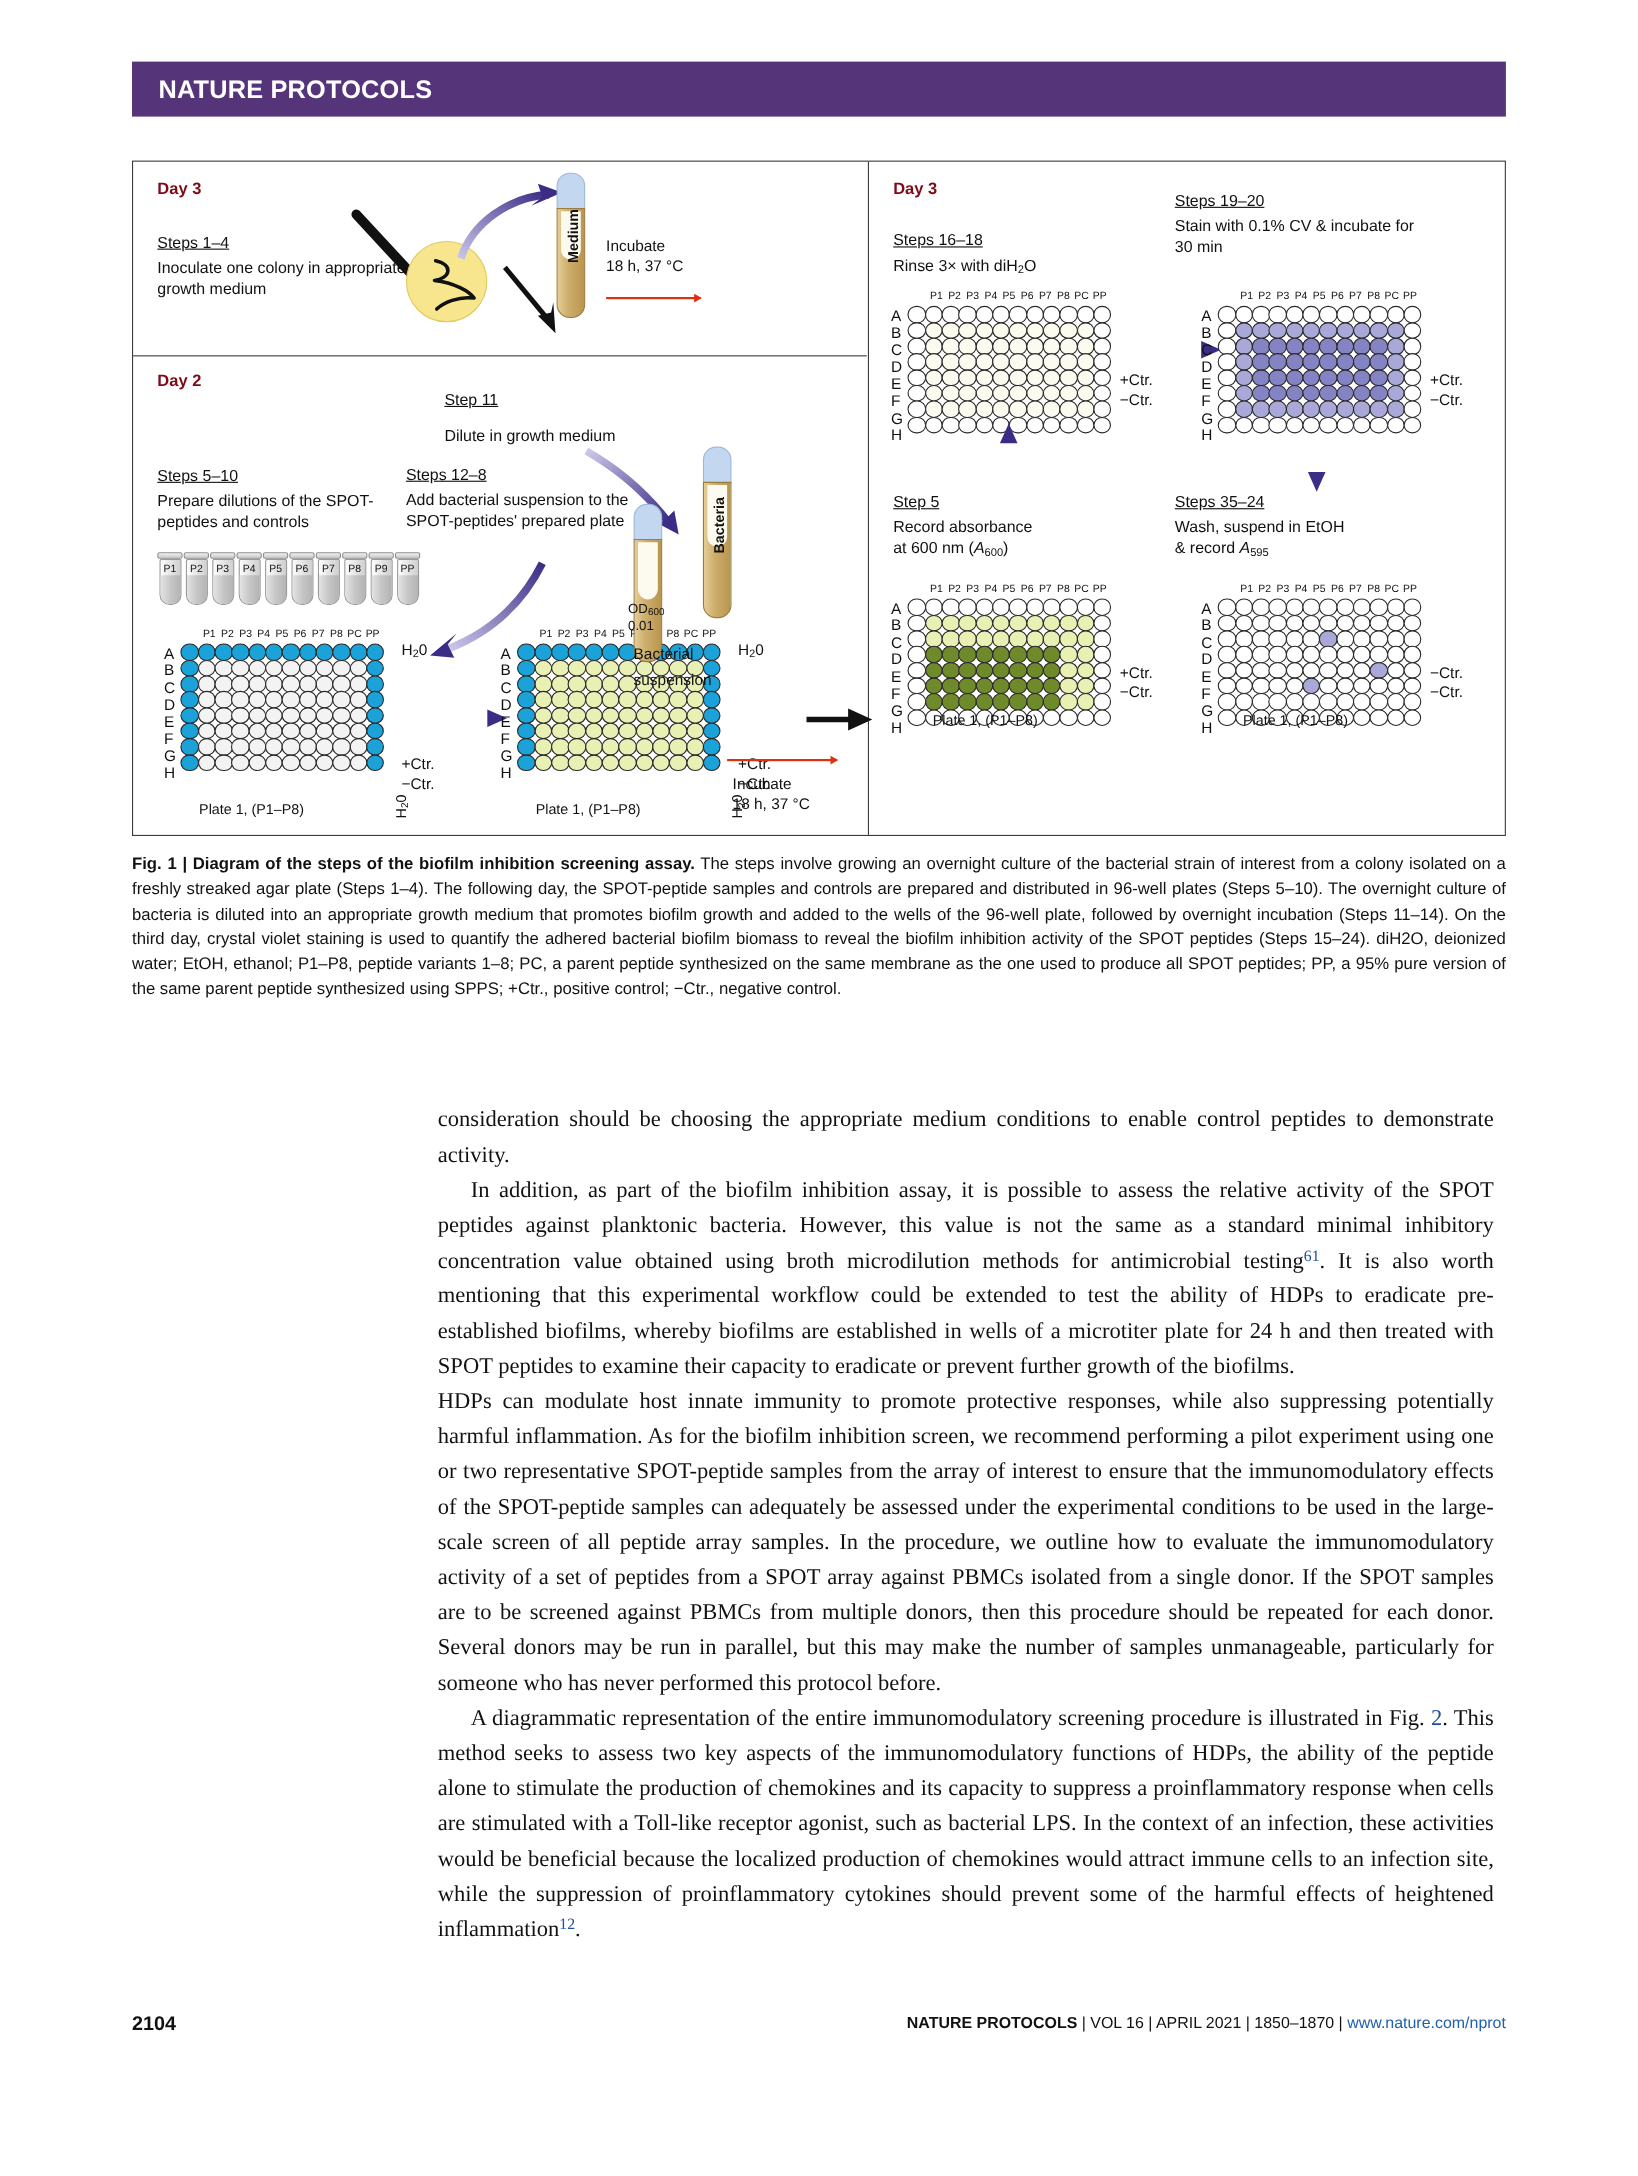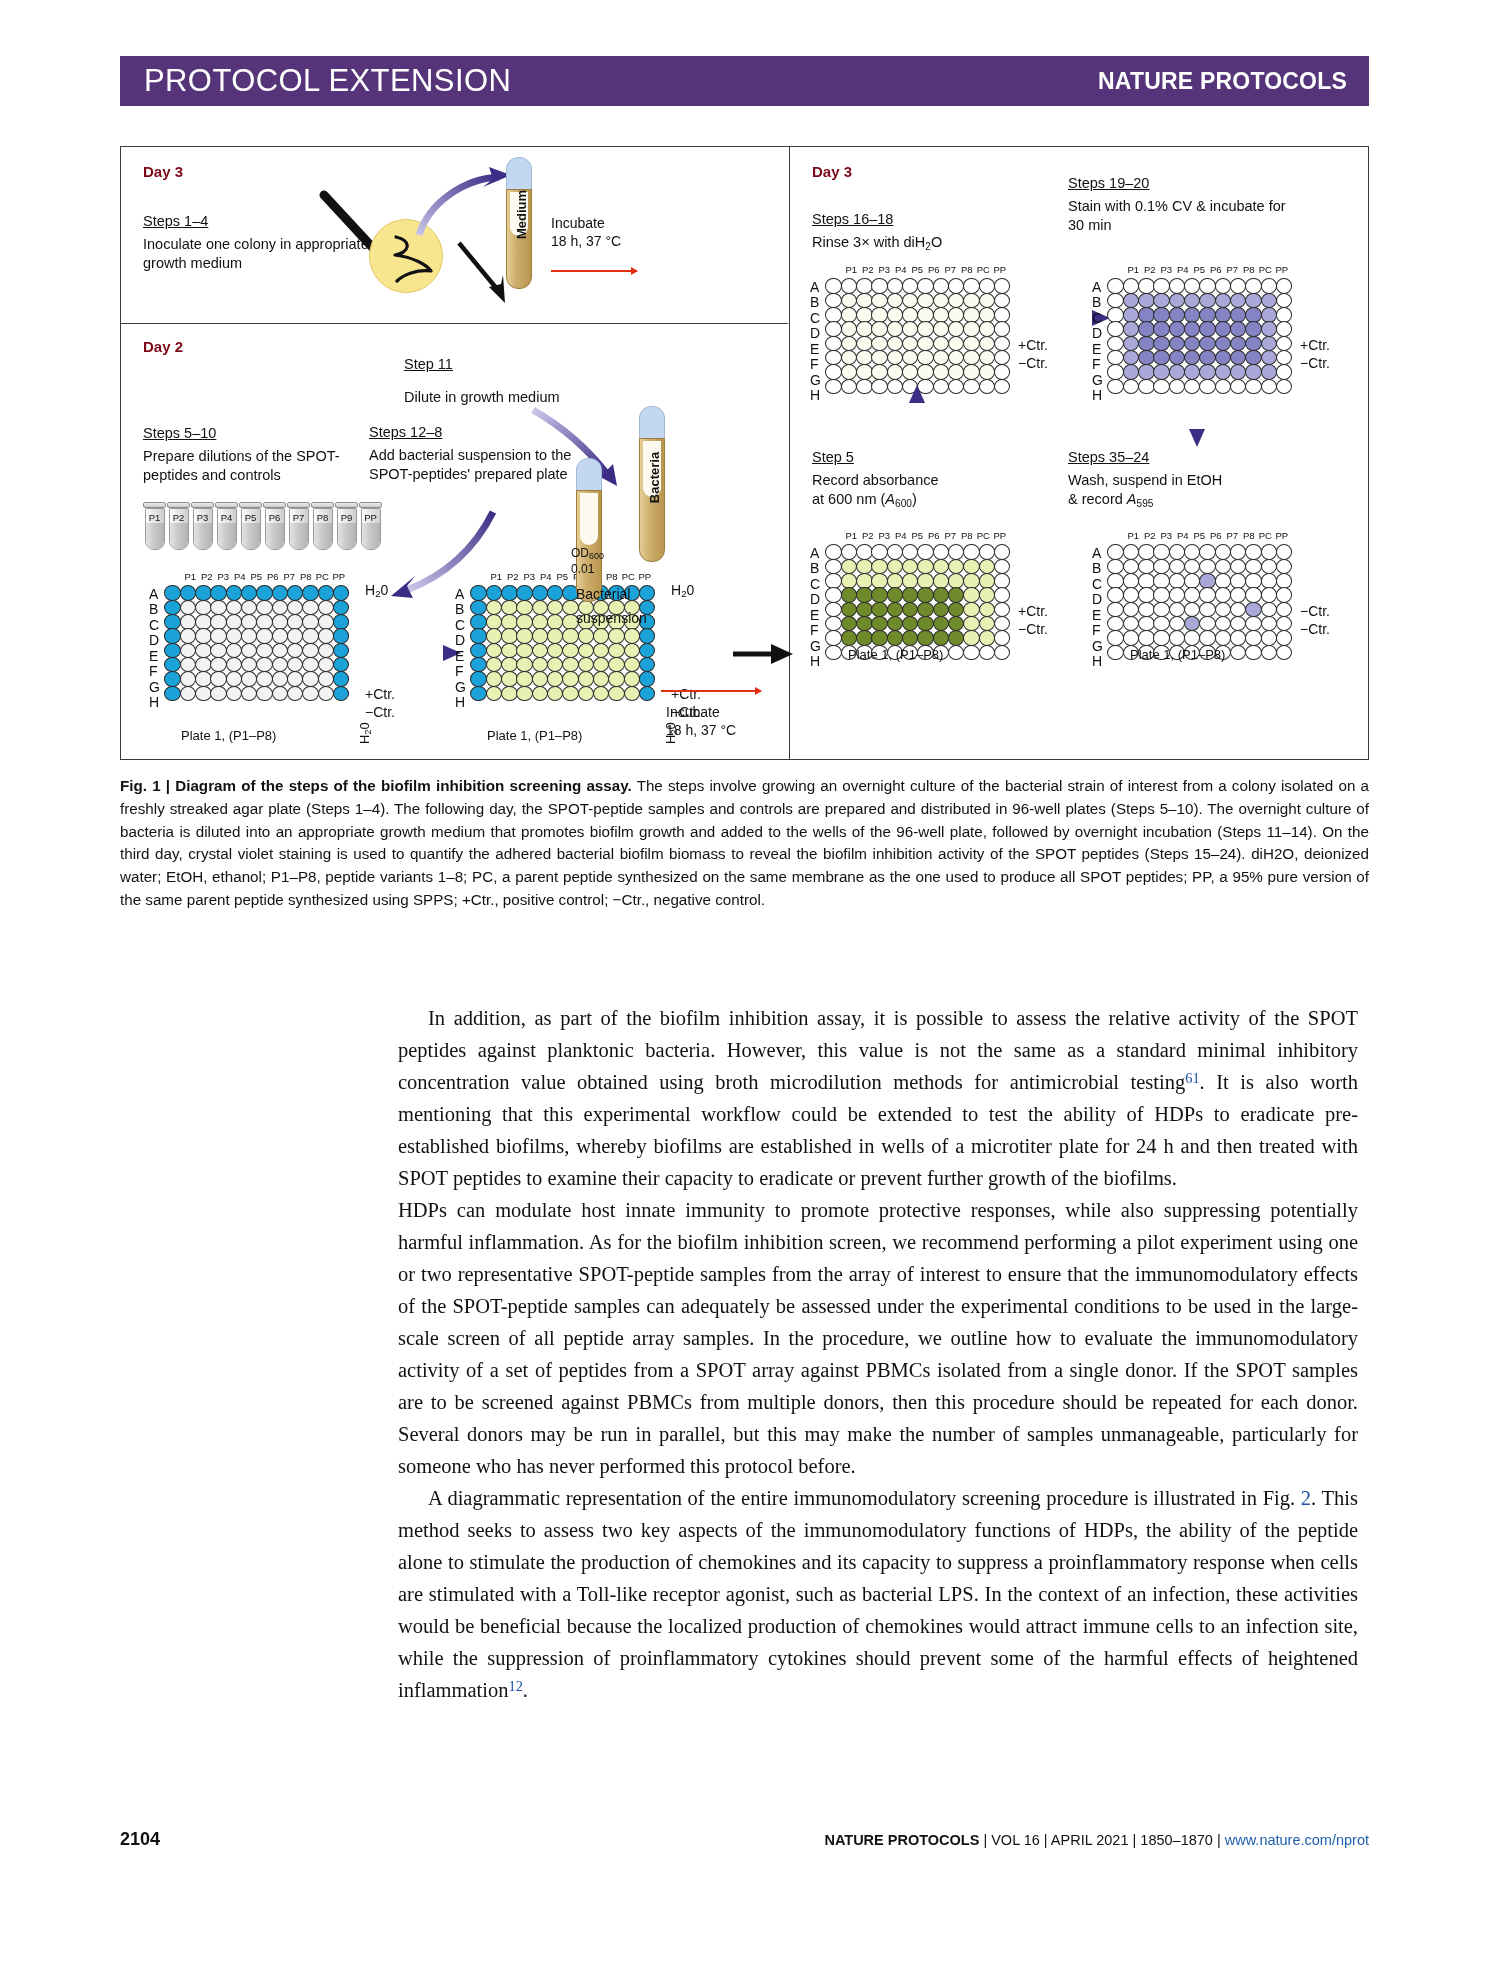--- a/index.html
+++ b/index.html
@@ -187,21 +187,20 @@
   }
   .footer b{ font-weight:bold; }
   .footer .lnk{ color:#2060b0; }
 </style>
 </head>
 <body>
 
 <div class="page">
 
   <div class="runhead">
-    <div class="left">PROTOCOL EXTENSION</div>
     <div class="right">NATURE PROTOCOLS</div>
   </div>
 
   <div class="figbox">
 
     <div class="panel-left">
 
       <div class="day1-zone">
         <div class="daylabel" style="left:22px; top:16px;">Day 3</div>
         <div class="steptitle" style="left:22px; top:66px;">Steps 1–4</div>
@@ -1295,20 +1294,21 @@
 
     <svg style="position:absolute; left:612px; top:490px;" width="62" height="34">
       <line x1="0" y1="17" x2="40" y2="17" stroke="#111" stroke-width="5"></line>
       <path d="M60 17 L 38 7 L 38 27 Z" fill="#111"></path>
     </svg>
   </div>
 
   <div class="caption"><b><span>Fig. 1 | </span><span>Diagram of the steps of the biofilm inhibition screening assay.</span></b><span> The steps involve growing an overnight culture of the bacterial strain of interest from a colony isolated on a freshly streaked agar plate (Steps 1–4). The following day, the SPOT-peptide samples and controls are prepared and distributed in 96-well plates (Steps 5–10). The overnight culture of bacteria is diluted into an appropriate growth medium that promotes biofilm growth and added to the wells of the 96-well plate, followed by overnight incubation (Steps 11–14). On the third day, crystal violet staining is used to quantify the adhered bacterial biofilm biomass to reveal the biofilm inhibition activity of the SPOT peptides (Steps 15–24). diH2O, deionized water; EtOH, ethanol; P1–P8, peptide variants 1–8; PC, a parent peptide synthesized on the same membrane as the one used to produce all SPOT peptides; PP, a 95% pure version of the same parent peptide synthesized using SPPS; +Ctr., positive control; −Ctr., negative control.</span></div>
 
   <div class="body">
+    <p class="noind">consideration should be choosing the appropriate medium conditions to enable control peptides to demonstrate activity.</p>
     <p><span>In addition, as part of the biofilm inhibition assay, it is possible to assess the relative activity of the SPOT peptides against planktonic bacteria. However, this value is not the same as a standard minimal inhibitory concentration value obtained using broth microdilution methods for antimicrobial testing</span><sup class="ref">61</sup><span>. It is also worth mentioning that this experimental workflow could be extended to test the ability of HDPs to eradicate pre-established biofilms, whereby biofilms are established in wells of a microtiter plate for 24 h and then treated with SPOT peptides to examine their capacity to eradicate or prevent further growth of the biofilms.</span></p>
     <p class="noind">HDPs can modulate host innate immunity to promote protective responses, while also suppressing potentially harmful inflammation. As for the biofilm inhibition screen, we recommend performing a pilot experiment using one or two representative SPOT-peptide samples from the array of interest to ensure that the immunomodulatory effects of the SPOT-peptide samples can adequately be assessed under the experimental conditions to be used in the large-scale screen of all peptide array samples. In the procedure, we outline how to evaluate the immunomodulatory activity of a set of peptides from a SPOT array against PBMCs isolated from a single donor. If the SPOT samples are to be screened against PBMCs from multiple donors, then this procedure should be repeated for each donor. Several donors may be run in parallel, but this may make the number of samples unmanageable, particularly for someone who has never performed this protocol before.</p>
     <p><span>A diagrammatic representation of the entire immunomodulatory screening procedure is illustrated in Fig. </span><a href="#" class="ref">2</a><span>. This method seeks to assess two key aspects of the immunomodulatory functions of HDPs, the ability of the peptide alone to stimulate the production of chemokines and its capacity to suppress a proinflammatory response when cells are stimulated with a Toll-like receptor agonist, such as bacterial LPS. In the context of an infection, these activities would be beneficial because the localized production of chemokines would attract immune cells to an infection site, while the suppression of proinflammatory cytokines should prevent some of the harmful effects of heightened inflammation</span><sup class="ref">12</sup><span>.</span></p>
   </div>
 
   <div class="pagenum">2104</div>
   <div class="footer"><b>NATURE PROTOCOLS</b><span> | VOL 16 | APRIL 2021 | 1850–1870 | </span><span class="lnk">www.nature.com/nprot</span></div>
 </div>
 
 </body></html>

